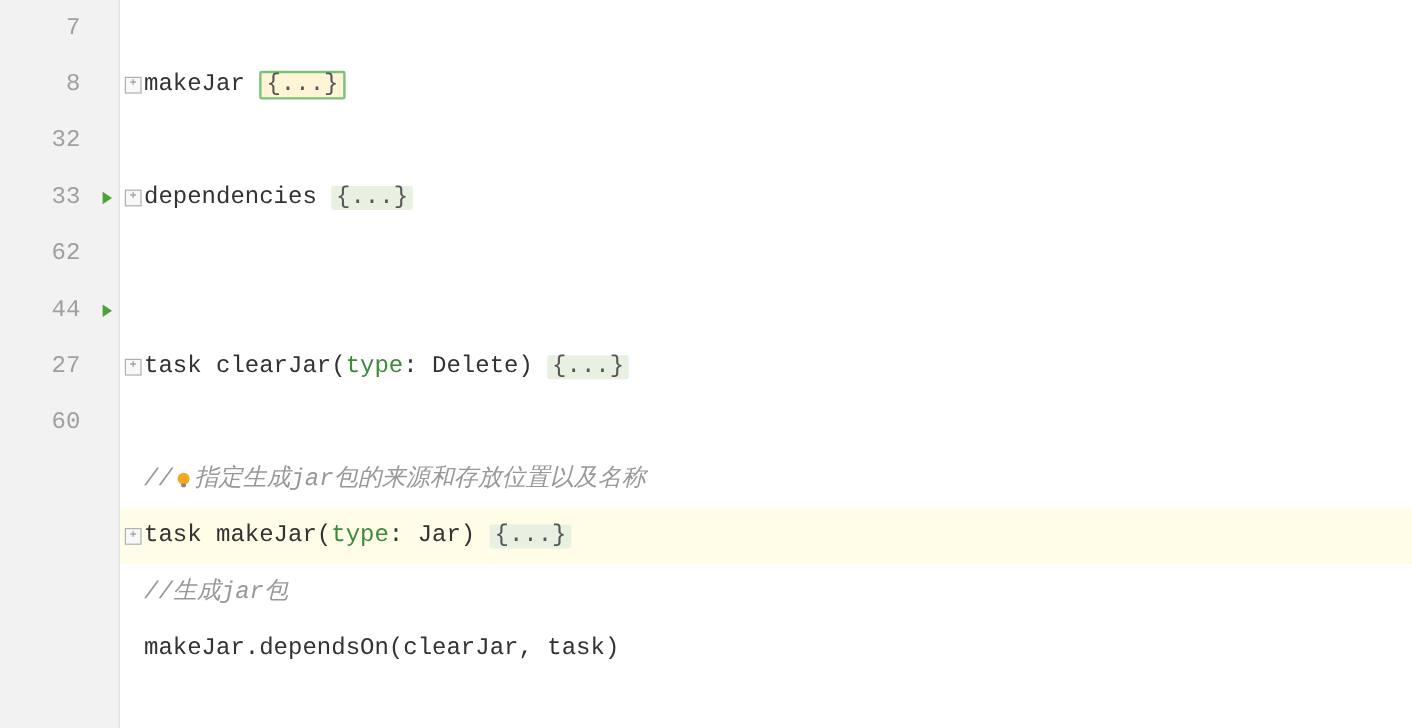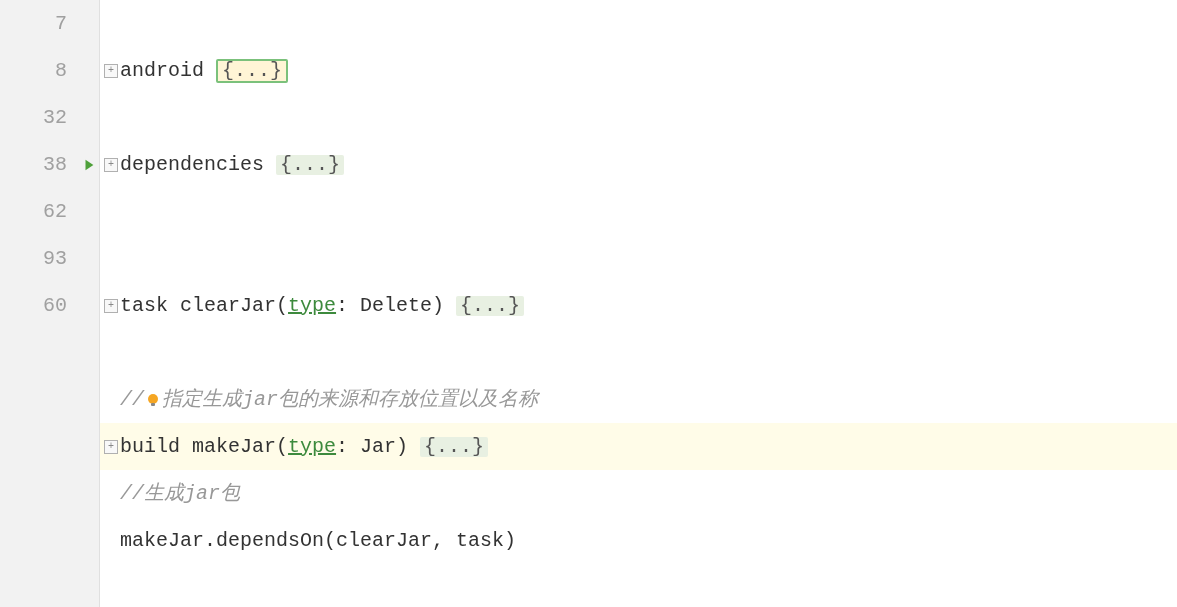--- a/index.html
+++ b/index.html
@@ -80,21 +80,21 @@
       cursor: pointer;
       background: #f8f8f8;
       flex-shrink: 0;
     }
     .fold-spacer {
       width: 16px;
       display: inline-block;
       flex-shrink: 0;
     }
     .token-plain { color: #333333; }
-    .token-green { color: #3d8a3d; text-decoration: underline; }
+    .token-green { color: #3d8a3d; }
     .token-comment { color: #989898; font-style: italic; }
     .folded-brace {
       background: #e8f0e2;
       padding: 0 4px;
       color: #555;
       border-radius: 2px;
     }
     .folded-brace.bordered {
       border: 2px solid #7bc17b;
       background: #fff5d6;
@@ -121,46 +121,54 @@
     <div class="gutter-row">
       <span class="line-number">7</span>
     </div>
     <div class="gutter-row">
       <span class="line-number">8</span>
     </div>
     <div class="gutter-row">
       <span class="line-number">32</span>
     </div>
     <div class="gutter-row">
-      <span class="line-number">38</span>
+      <span class="line-number">33</span>
       <span class="run-arrow">
         <svg viewBox="0 0 16 16" width="14" height="14">
             <path d="M4 2 L13 8 L4 14 Z"></path>
           </svg>
       </span>
     </div>
     <div class="gutter-row">
       <span class="line-number">62</span>
     </div>
     <div class="gutter-row">
-      <span class="line-number">93</span>
+      <span class="line-number">44</span>
+      <span class="run-arrow">
+        <svg viewBox="0 0 16 16" width="14" height="14">
+            <path d="M4 2 L13 8 L4 14 Z"></path>
+          </svg>
+      </span>
+    </div>
+    <div class="gutter-row">
+      <span class="line-number">27</span>
     </div>
     <div class="gutter-row">
       <span class="line-number">60</span>
     </div>
   </div>
 
   <div class="code-area">
     <div class="code-row">
       <span class="fold-spacer"></span>
     </div>
     <div class="code-row">
       <span class="fold-handle">+</span>
       <span class="code-content">
-        <span class="token-plain">android </span>
+        <span class="token-plain">makeJar </span>
         <span class="folded-brace bordered">{...}</span>
       </span>
     </div>
     <div class="code-row">
       <span class="fold-spacer"></span>
     </div>
     <div class="code-row">
       <span class="fold-handle">+</span>
       <span class="code-content">
         <span class="token-plain">dependencies </span>
@@ -191,21 +199,21 @@
               <circle cx="8" cy="7" r="5" fill="#f5a623"></circle>
               <rect x="6" y="11" width="4" height="3" fill="#888" rx="1"></rect>
             </svg>
         </span>
         <span class="token-comment">指定生成jar包的来源和存放位置以及名称</span>
       </span>
     </div>
     <div class="code-row highlighted">
       <span class="fold-handle">+</span>
       <span class="code-content">
-        <span class="token-plain">build makeJar(</span><span class="token-green">type</span><span class="token-plain">: Jar) </span><span class="folded-brace">{...}</span>
+        <span class="token-plain">task makeJar(</span><span class="token-green">type</span><span class="token-plain">: Jar) </span><span class="folded-brace">{...}</span>
       </span>
     </div>
     <div class="code-row">
       <span class="fold-spacer"></span>
       <span class="code-content">
         <span class="token-comment">//</span><span class="token-comment">生成jar包</span>
       </span>
     </div>
     <div class="code-row">
       <span class="fold-spacer"></span>

